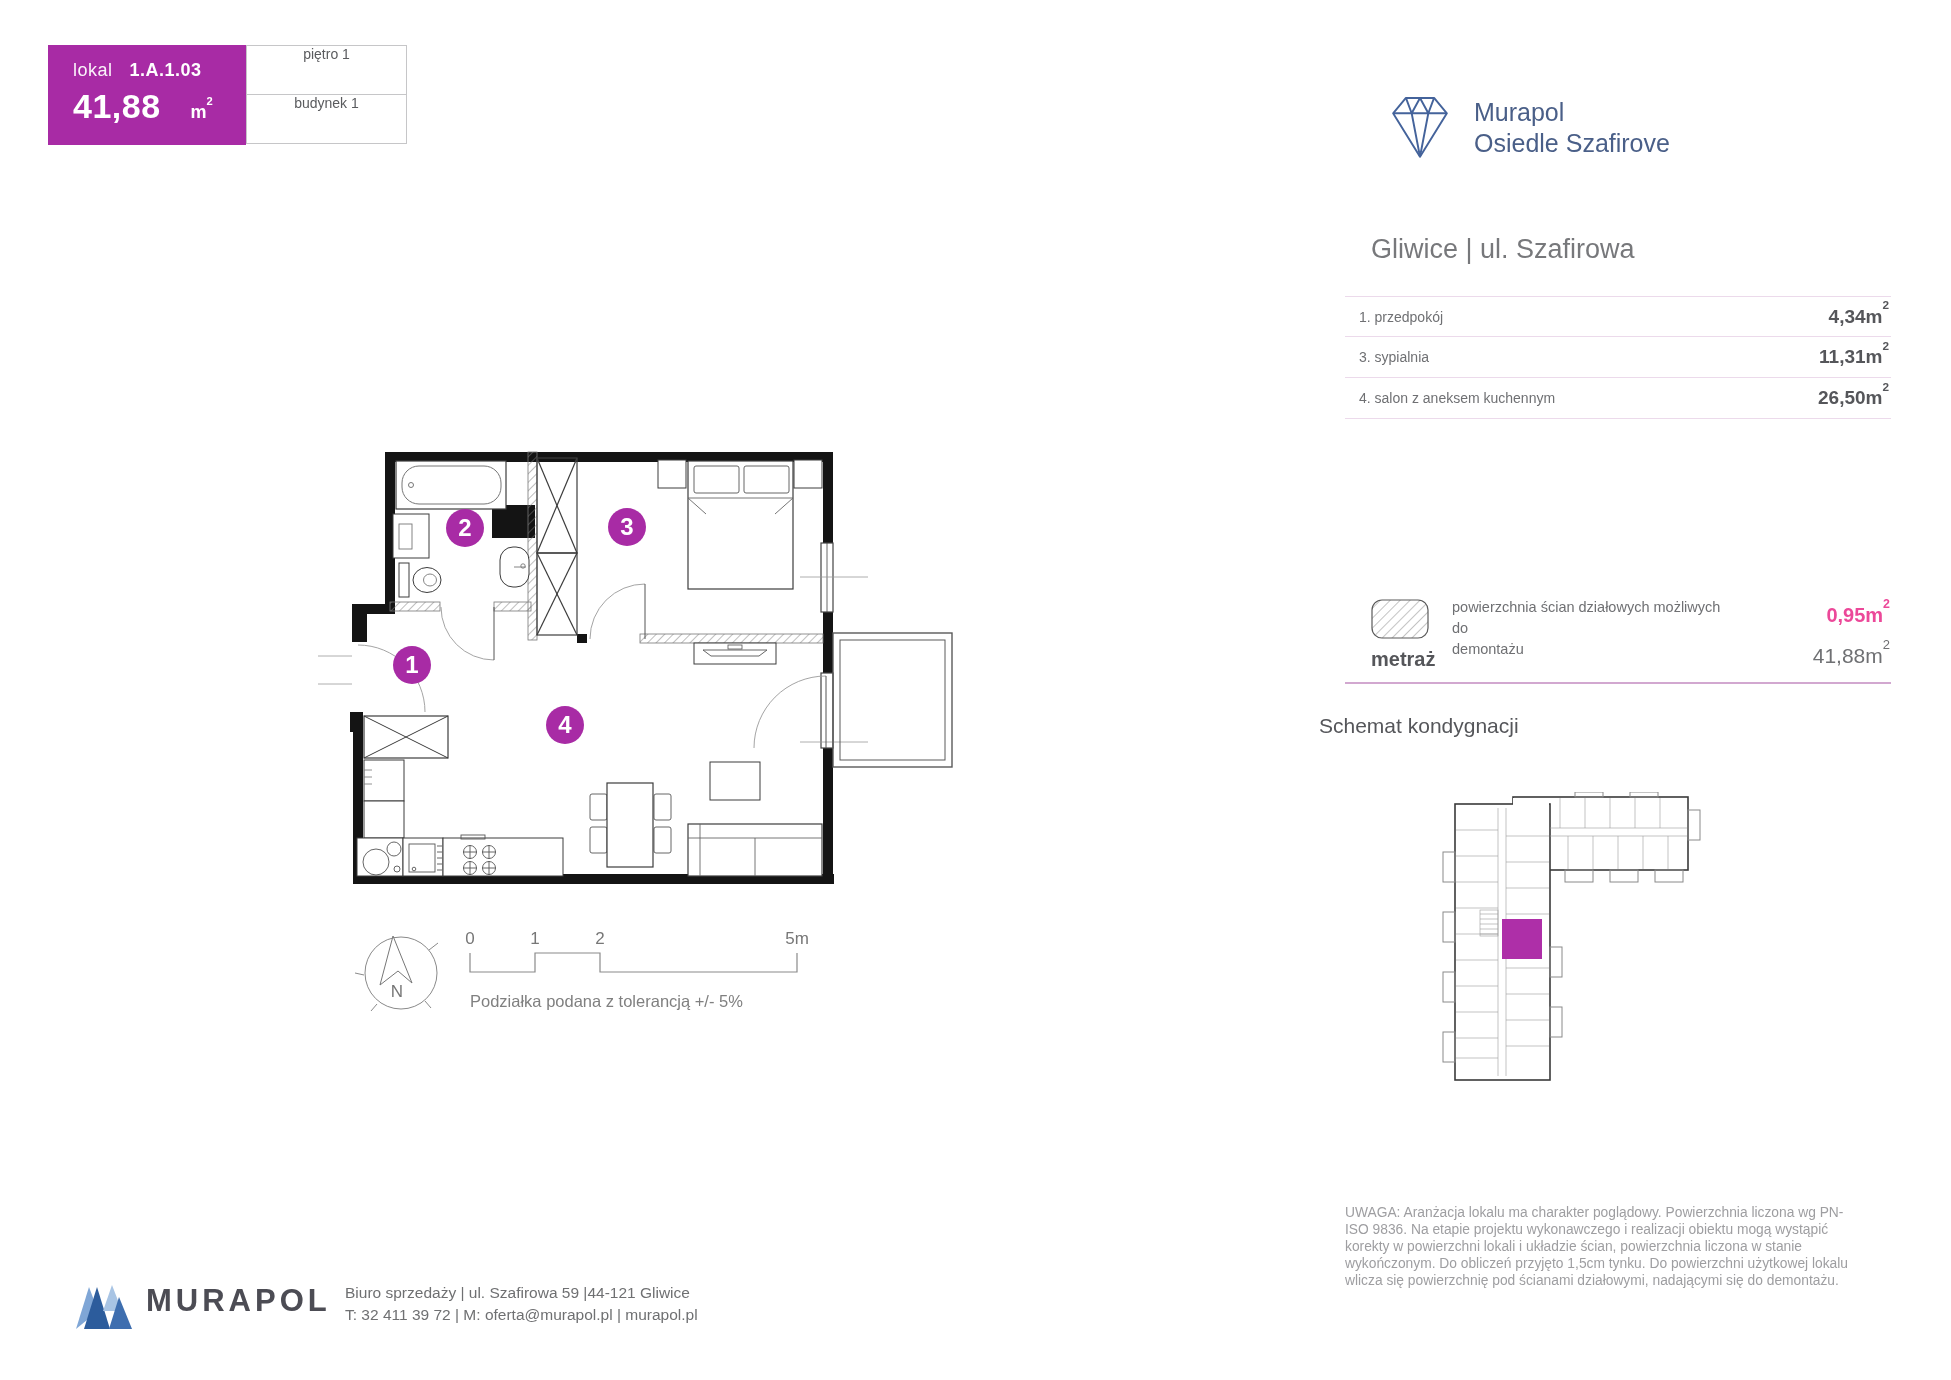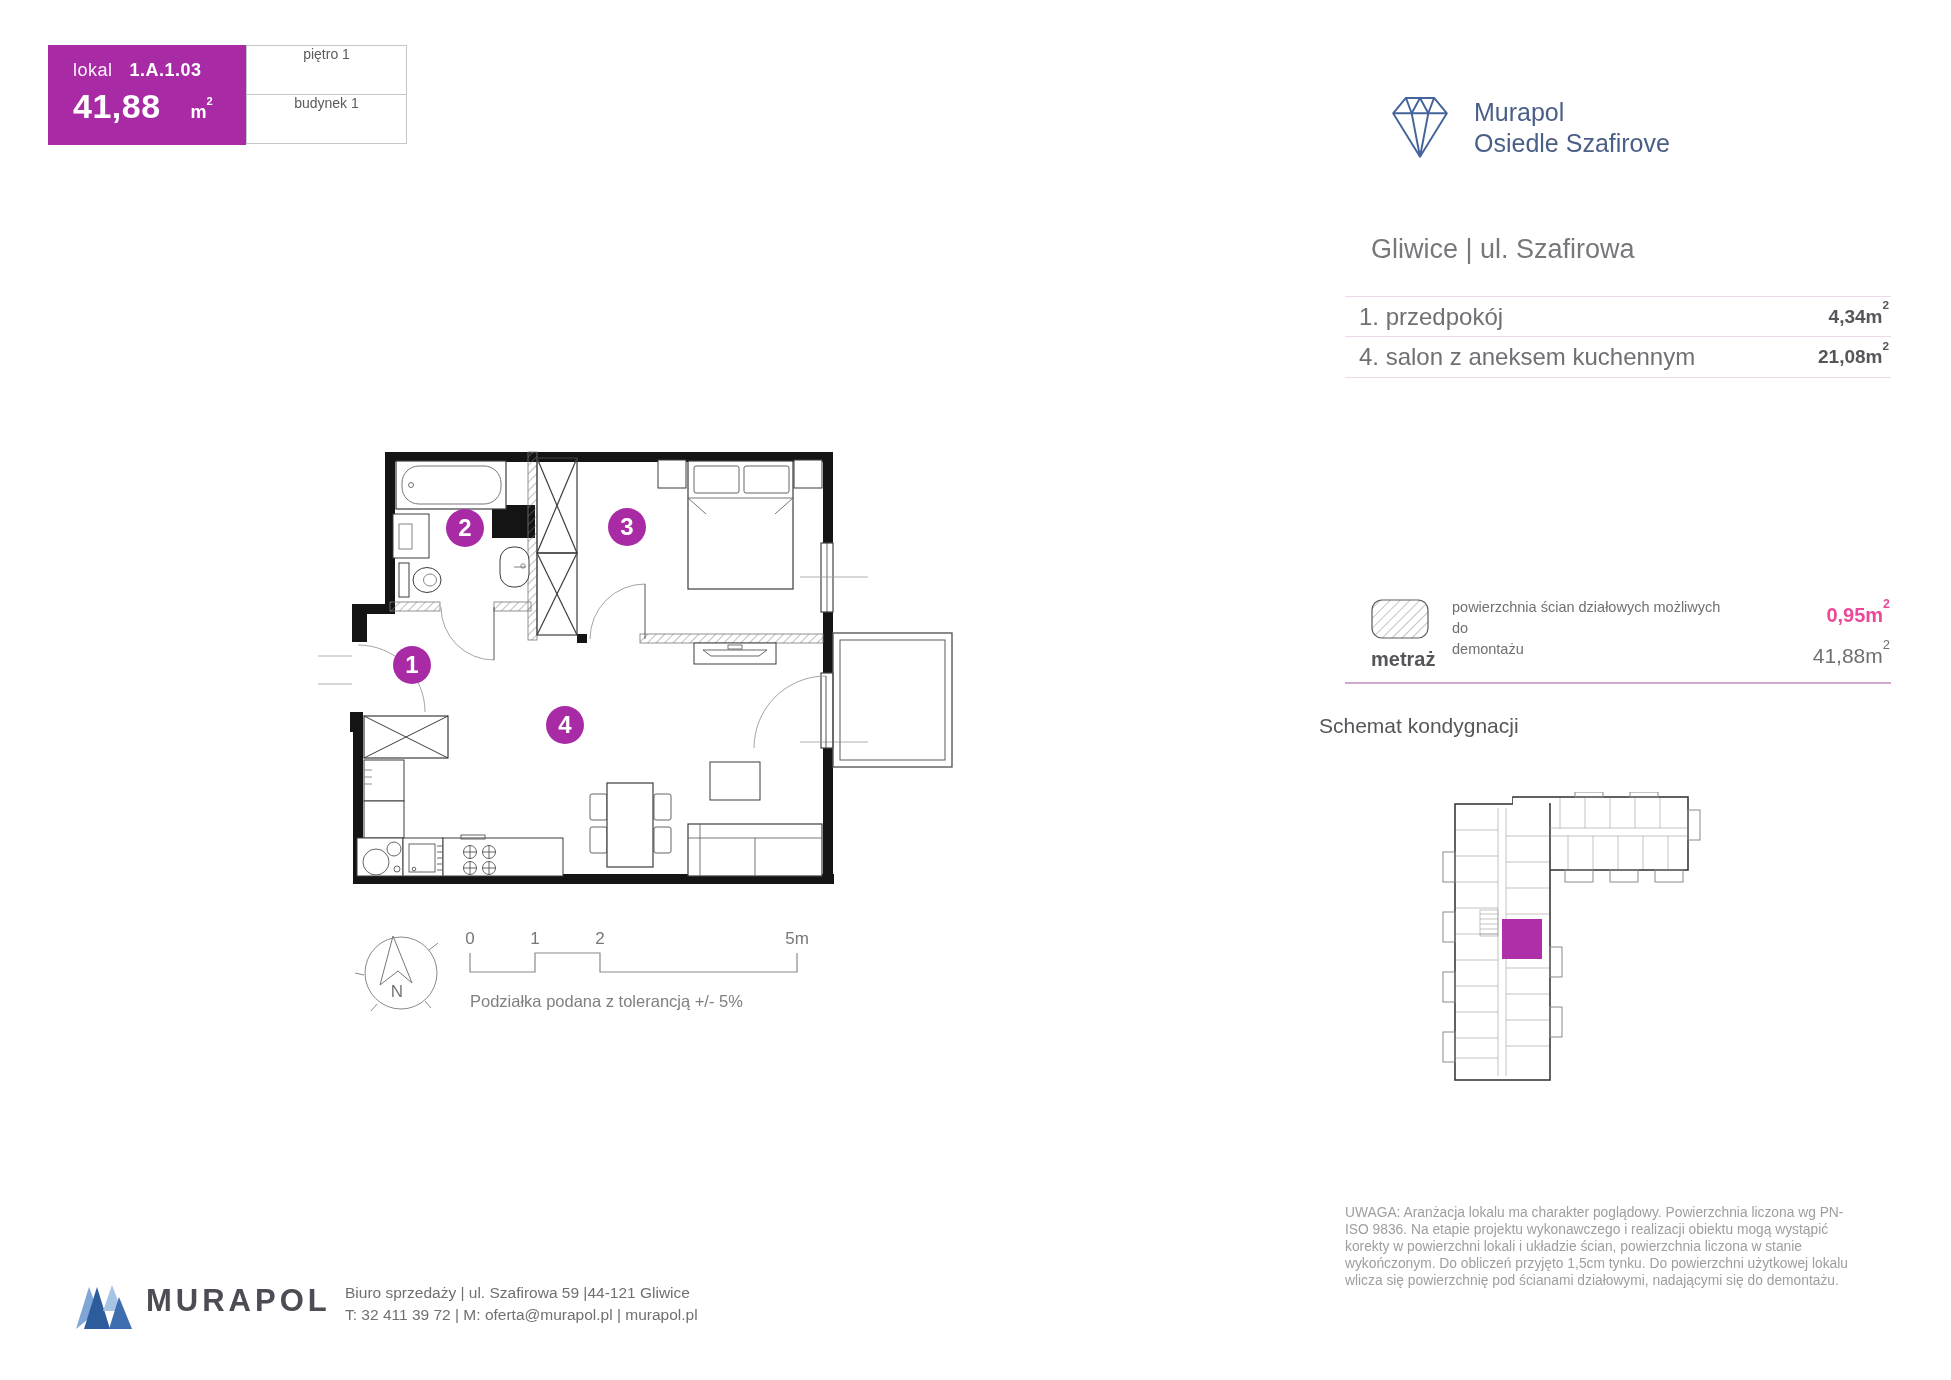--- a/index.html
+++ b/index.html
@@ -20,21 +20,21 @@
   #meta-building{top:94px;}
 
   
   .brand{position:absolute;left:1388px;top:90px;display:flex;align-items:center;}
   .brand-text{margin-left:22px;color:#4a5f88;font-size:25px;line-height:31px;font-weight:500;}
   .location{position:absolute;left:1371px;top:234px;font-size:27px;color:#77787b;}
 
   .room-table{position:absolute;left:1345px;top:296px;width:546px;}
   .room-row{display:flex;justify-content:space-between;align-items:center;height:41px;border-bottom:1px solid #ecdaeb;box-sizing:border-box;}
   .room-row:first-child{border-top:1px solid #ecdaeb;}
-  .room-label{font-size:24px;color:#6f7073;padding-left:14px;}
+  .room-label{font-size:14px;color:#6f7073;padding-left:14px;}
   .room-area{font-size:19px;font-weight:700;color:#55565a;padding-right:2px;}
 
   .legend-note{position:absolute;left:1452px;top:597px;width:270px;font-size:14.5px;line-height:21px;color:#6f7073;}
   .legend-value{position:absolute;left:1640px;top:604px;width:250px;text-align:right;font-size:20px;font-weight:700;color:#ec4899;}
   .metraz-label{position:absolute;left:1371px;top:648px;font-size:20px;font-weight:700;color:#55565a;}
   .metraz-value{position:absolute;left:1640px;top:644px;width:250px;text-align:right;font-size:21px;color:#6f7073;}
   .metraz-rule{position:absolute;left:1345px;top:682px;width:546px;height:2px;background:#d2a8d0;}
   .schemat-title{position:absolute;left:1319px;top:698px;font-size:21px;font-weight:400;color:#55565a;margin-top:16px;}
 
   .disclaimer{position:absolute;left:1345px;top:1204px;width:518px;font-size:13.8px;line-height:17px;color:#9e9ea1;}
@@ -79,22 +79,26 @@
     </div>
   </div>
   <div class="location">Gliwice | ul. Szafirowa</div>
 
   <div class="room-table">
     <div class="room-row">
       <span class="room-label">1. przedpokój</span>
       <span class="room-area"><span>4,34m</span><sup>2</sup></span>
     </div>
     <div class="room-row">
+      <span class="room-label">3. sypialnia</span>
+      <span class="room-area"><span>11,31m</span><sup>2</sup></span>
+    </div>
+    <div class="room-row">
       <span class="room-label">4. salon z aneksem kuchennym</span>
-      <span class="room-area"><span>21,08m</span><sup>2</sup></span>
+      <span class="room-area"><span>26,50m</span><sup>2</sup></span>
     </div>
   </div>
 
   <svg style="position:absolute;left:1371px;top:599px;" width="58" height="40" viewBox="0 0 58 40">
     <defs>
       <pattern id="lhatch" width="7" height="7" patternTransform="rotate(45)" patternUnits="userSpaceOnUse">
         <line x1="0" y1="0" x2="0" y2="7" stroke="#8a8a8a" stroke-width="1"></line>
       </pattern>
     </defs>
     <rect x="1" y="1" width="56" height="38" rx="10" fill="url(#lhatch)" stroke="#5a5a5a" stroke-width="1.2"></rect>

